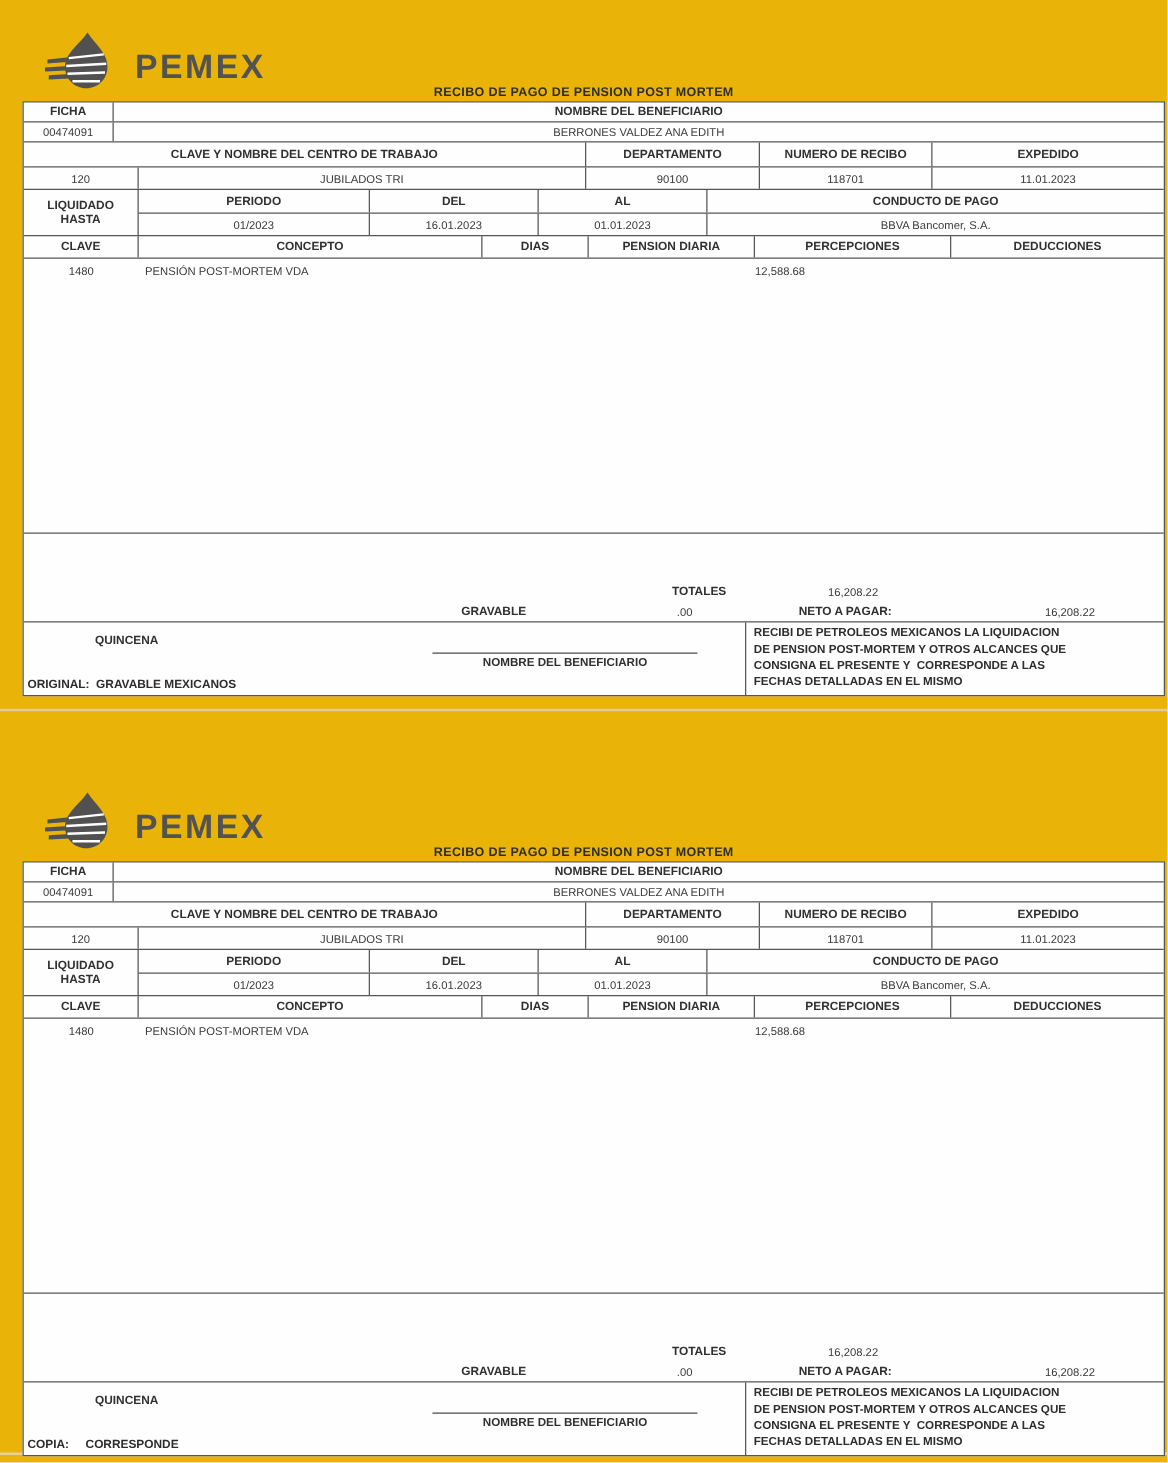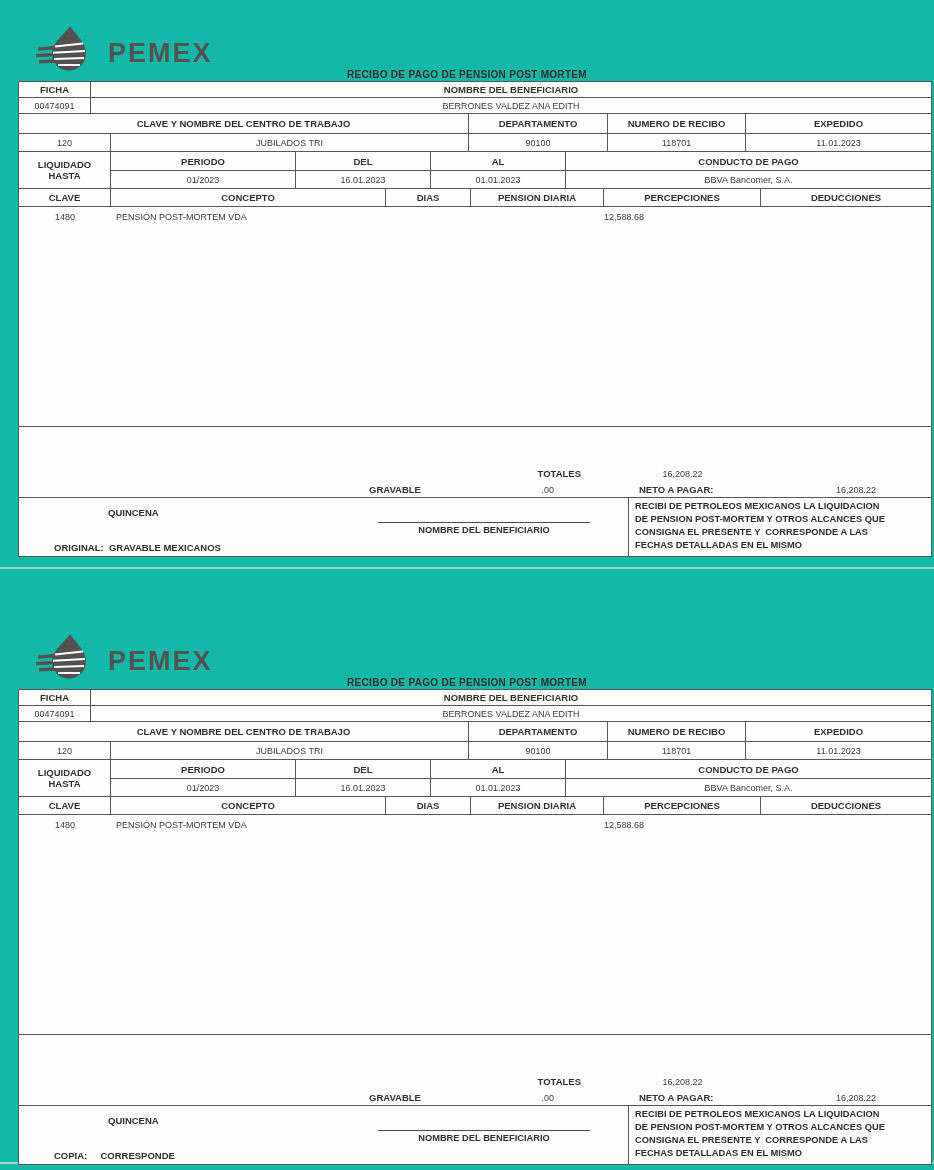--- a/index.html
+++ b/index.html
@@ -1,31 +1,31 @@
 <!DOCTYPE html>
 <html><head>
 <meta charset="utf-8">
 <style>
   html,body{margin:0;padding:0;background:#ffffff;}
-  #canvas{position:relative;width:934px;height:1170px;background:#14b8a6;overflow:hidden;
+  #canvas{position:relative;width:934px;height:1170px;background:#eab308;overflow:hidden;
           font-family:"Liberation Sans",sans-serif;color:#3a3a3a;}
   .receipt{position:absolute;left:0;width:934px;height:492px;}
   .logo-block{position:absolute;left:36px;top:0;height:48px;display:flex;align-items:center;gap:10px;}
   .brand{font-weight:bold;font-size:27px;color:#525252;letter-spacing:2px;padding-top:8px;}
   .doc-title{position:absolute;top:44px;left:0;width:100%;text-align:center;font-weight:bold;
              font-size:10px;color:#2e2e2e;letter-spacing:.3px;}
   .tbl{position:absolute;left:18px;top:56px;width:912px;border:1px solid #565656;box-sizing:content-box;
        background:#fefefe;}
   .row{display:flex;border-bottom:1px solid #565656;align-items:stretch;box-sizing:border-box;}
   .cell{box-sizing:border-box;display:flex;align-items:center;justify-content:center;overflow:hidden;}
   .bdr{border-right:1px solid #565656;}
   .b{font-weight:bold;color:#303030;}
   .f9{font-size:9px;} .f95{font-size:9.5px;}
   .h16{height:16px;} .h20{height:20px;} .h18{height:18px;} .h37{height:37px;}
-  .h15{height:15px;margin-top:40px;} .h58{height:58px;margin-left:32px;} .body-box{height:220px;position:relative;padding-top:2px;}
+  .h15{height:15px;margin-top:40px;} .h58{height:58px;} .body-box{height:220px;position:relative;padding-top:2px;}
   .nb{border-bottom:none;}
   .stack{display:flex;flex-direction:column;}
   .crow{display:flex;height:16.5px;font-size:9px;align-items:center;}
   .c1{width:92px;text-align:center;justify-content:center;display:flex;}
   .c2{width:275px;padding-left:5px;box-sizing:border-box;white-space:pre;}
   .c3{width:85px;} .c4{width:133px;}
   .c5{width:157px;text-align:left;padding-right:5px;box-sizing:border-box;}
   .c6{width:170px;}
   .tot-row{position:relative;}
   .tot-label{position:absolute;right:350px;top:1px;font-weight:bold;font-size:9.5px;color:#303030;}

